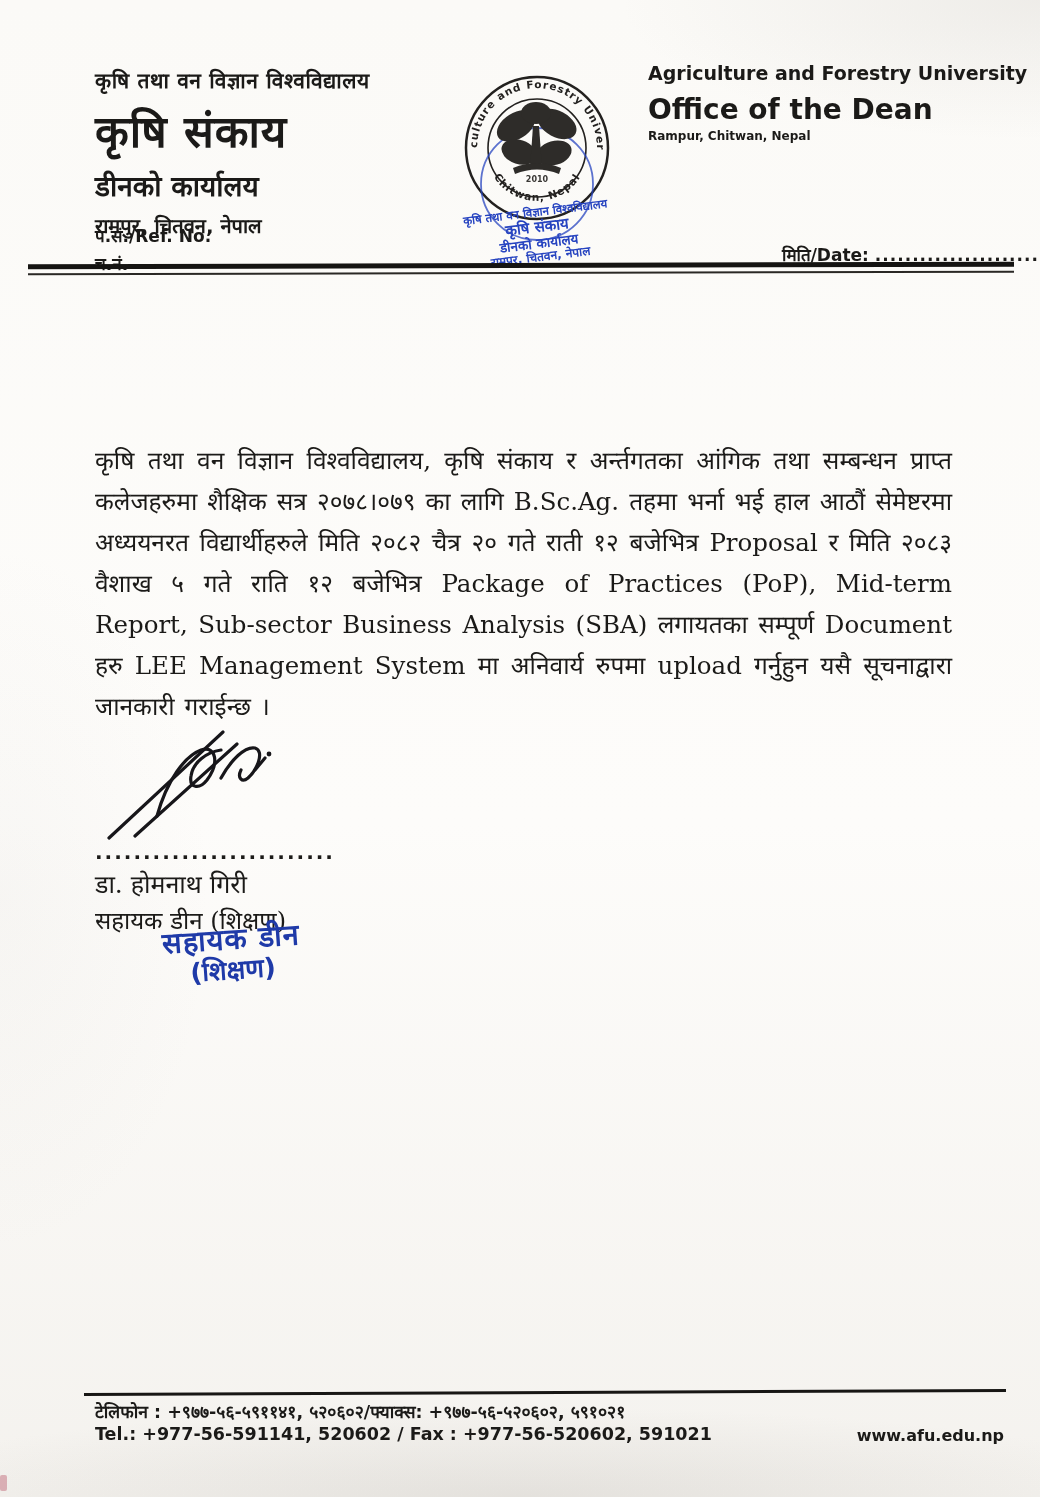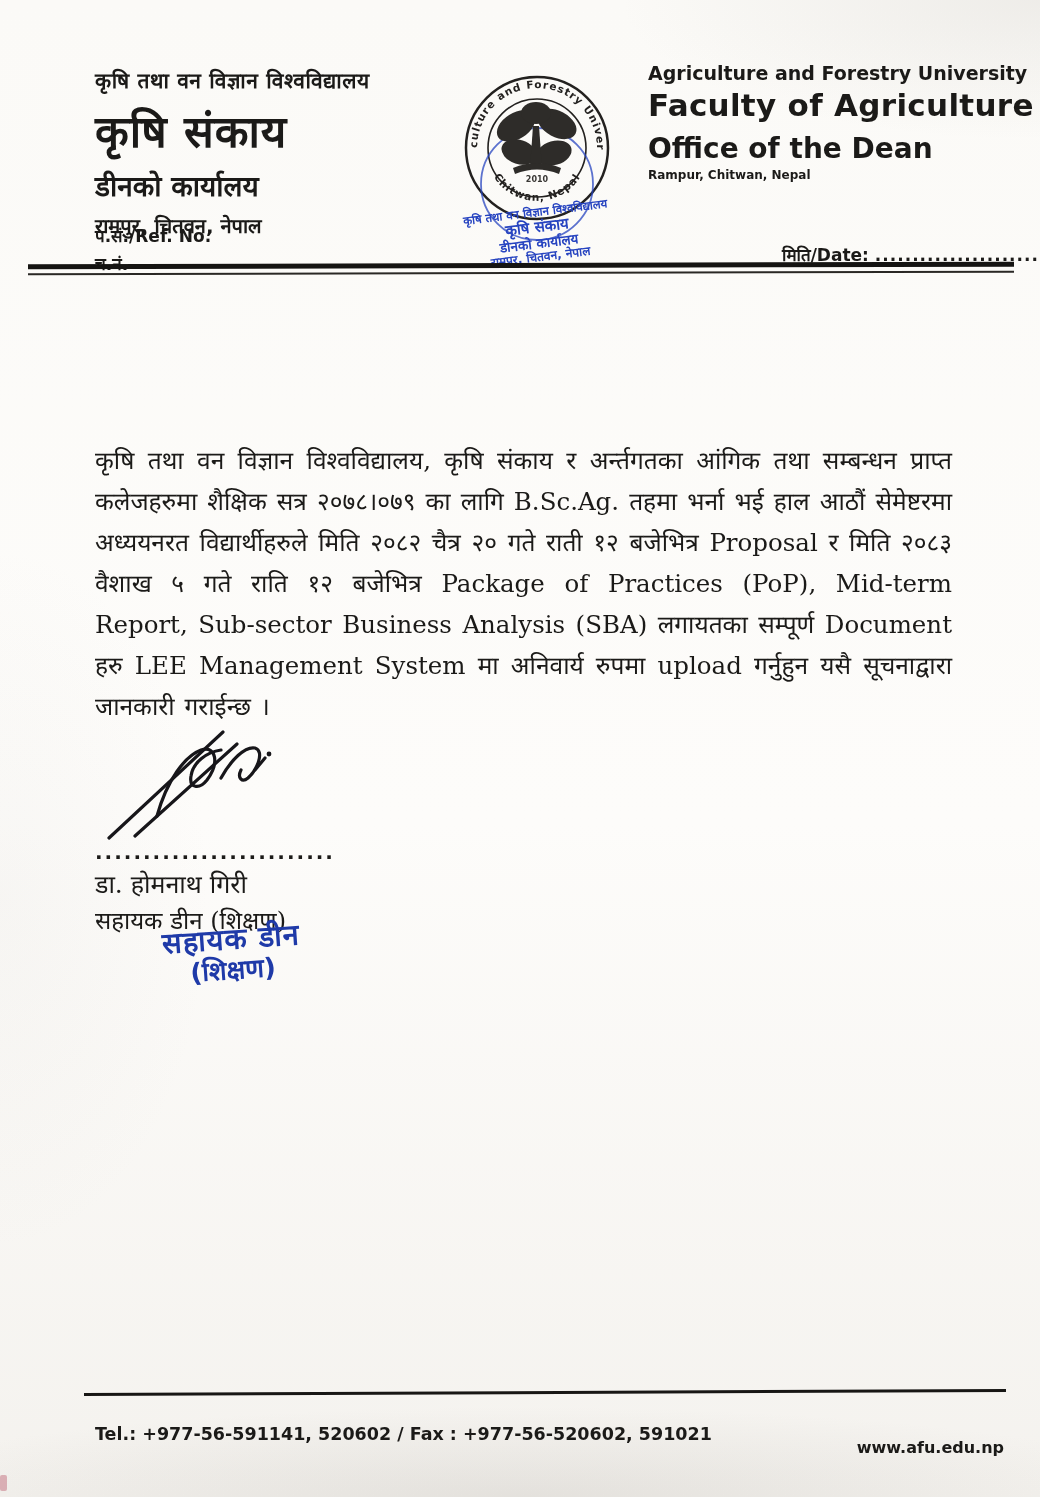--- a/index.html
+++ b/index.html
@@ -83,21 +83,21 @@
     position: absolute; left: 22px; top: 205px; width: 230px; text-align: center;
     transform: rotate(-4deg); font-weight: bold; line-height: 1.15;
   }
   .sig-stamp .st1 { font-size: 29px; letter-spacing: 1px; }
   .sig-stamp .st2 { font-size: 26px; }
 
   
   .footer-rule { position: absolute; left: 84px; right: 34px; top: 1391px; height: 3px; background: #17161 4; background: #171614; transform: rotate(-0.25deg); }
   .footer-np { position: absolute; left: 95px; top: 1399px; font-size: 17.5px; font-weight: bold; }
   .footer-en { position: absolute; left: 95px; top: 1424px; font-size: 17.5px; font-weight: bold; }
-  .footer-web { position: absolute; right: 36px; top: 1426px; font-size: 16px; font-weight: bold; margin-top: 12px; }
+  .footer-web { position: absolute; right: 36px; top: 1426px; font-size: 16px; font-weight: bold; }
 
   .scan-artifact { position: absolute; left: 0; bottom: 6px; width: 7px; height: 16px; background: #c77a86; opacity: .55; border-radius: 2px; }
 </style>
 </head>
 <body>
 
 <div class="page">
 
   <div class="lh-left">
     <div class="l1">कृषि तथा वन विज्ञान विश्वविद्यालय</div>
@@ -142,21 +142,20 @@
     <div class="seal-stamp-text" style="top: 150px; color: #2744c0;">
       <div class="s1">कृषि तथा वन विज्ञान विश्वविद्यालय</div>
       <div class="s2">कृषि संकाय</div>
       <div class="s3">डीनको कार्यालय</div>
       <div class="s4">रामपुर, चितवन, नेपाल</div>
     </div>
   </div>
 
   <div class="lh-right">
     <div class="r1">Agriculture and Forestry University</div>
-    <div class="r2">Faculty of Agriculture</div>
     <div class="r3">Office of the Dean</div>
     <div class="r4">Rampur, Chitwan, Nepal</div>
   </div>
 
   <div class="date-row">
     <span>मिति/Date:</span>
     <span class="dots">...........................</span>
   </div>
 
   <div class="rule-thick"></div>
@@ -180,17 +179,18 @@
     <div class="sig-dots">.........................</div>
     <div class="sig-name">डा. होमनाथ गिरी</div>
     <div class="sig-desg">सहायक डीन (शिक्षण)</div>
     <div class="sig-stamp" style="color:#1f3aa8;">
       <div class="st1">सहायक डीन</div>
       <div class="st2">(शिक्षण)</div>
     </div>
   </div>
 
   <div class="footer-rule"></div>
+  <div class="footer-np">टेलिफोन : +९७७-५६-५९११४१, ५२०६०२/फ्याक्स: +९७७-५६-५२०६०२, ५९१०२१</div>
   <div class="footer-en">Tel.: +977-56-591141, 520602 / Fax : +977-56-520602, 591021</div>
   <div class="footer-web">www.afu.edu.np</div>
 
   <div class="scan-artifact"></div>
 </div>
 
 </body></html>

